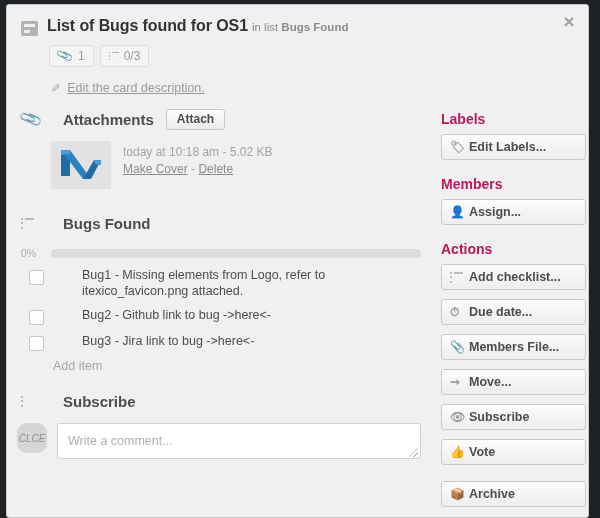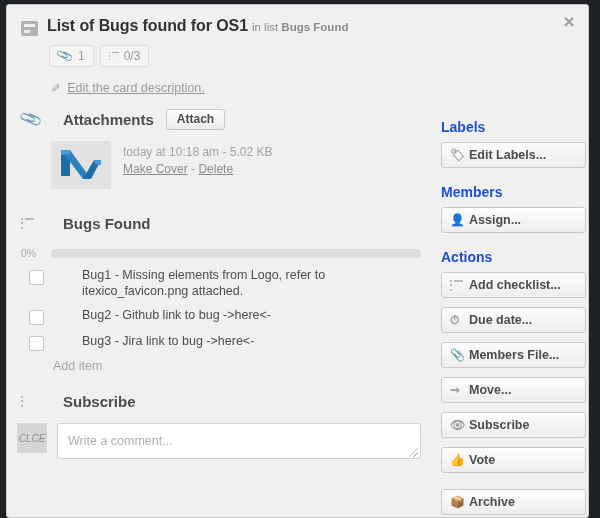--- a/index.html
+++ b/index.html
@@ -329,21 +329,21 @@
   }
   .avatar {
     width: 30px; height: 30px;
     background: #d6d6d6;
     color: #8e8e8e;
     font-size: 10px;
     display: flex;
     align-items: center;
     justify-content: center;
     flex: none;
-    border-radius: 0;
+    border-radius: 10px;
     font-style: italic;
   }
   .comment-box {
     margin-left: 10px;
     width: 362px;
     height: 34px;
     background: #fff;
     border: 1px solid #cfcfcf;
     border-radius: 3px;
     position: relative;
@@ -367,22 +367,22 @@
     width: 9px; height: 9px;
     background:
       linear-gradient(135deg, transparent 45%, #c0c0c0 45%, #c0c0c0 55%, transparent 55%),
       linear-gradient(135deg, transparent 70%, #c0c0c0 70%, #c0c0c0 80%, transparent 80%);
   }
 
   
   .side-head {
     font-size: 14px;
     font-weight: bold;
-    color: #1d4ed8;
-    margin: 12px 0 7px 6px;
+    color: #be185d;
+    margin: 4px 0 7px 6px;
   }
   .side-head.sp { margin-top: 16px; }
   .side-btn {
     display: flex;
     align-items: center;
     height: 26px;
     margin: 0 4px 9px 6px;
     padding: 0 8px;
     background: linear-gradient(#fcfcfc,#ededed);
     border: 1px solid #c9c9c9;

